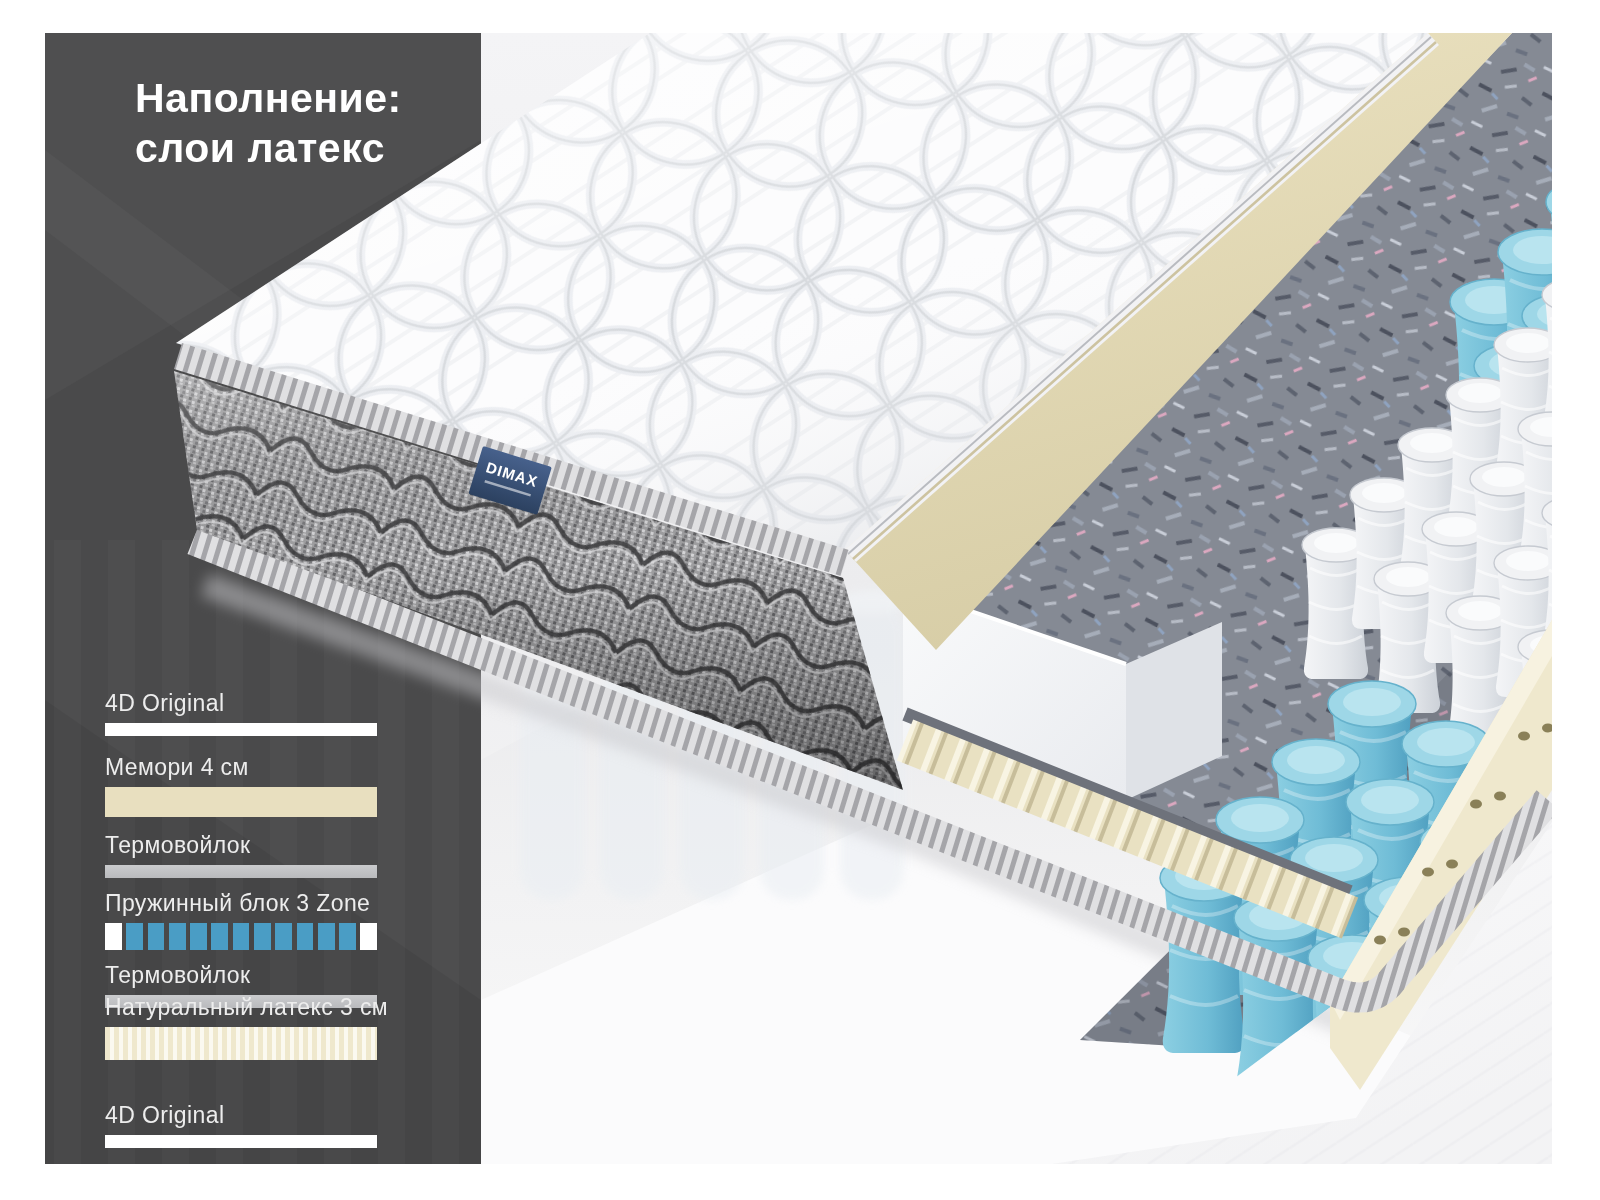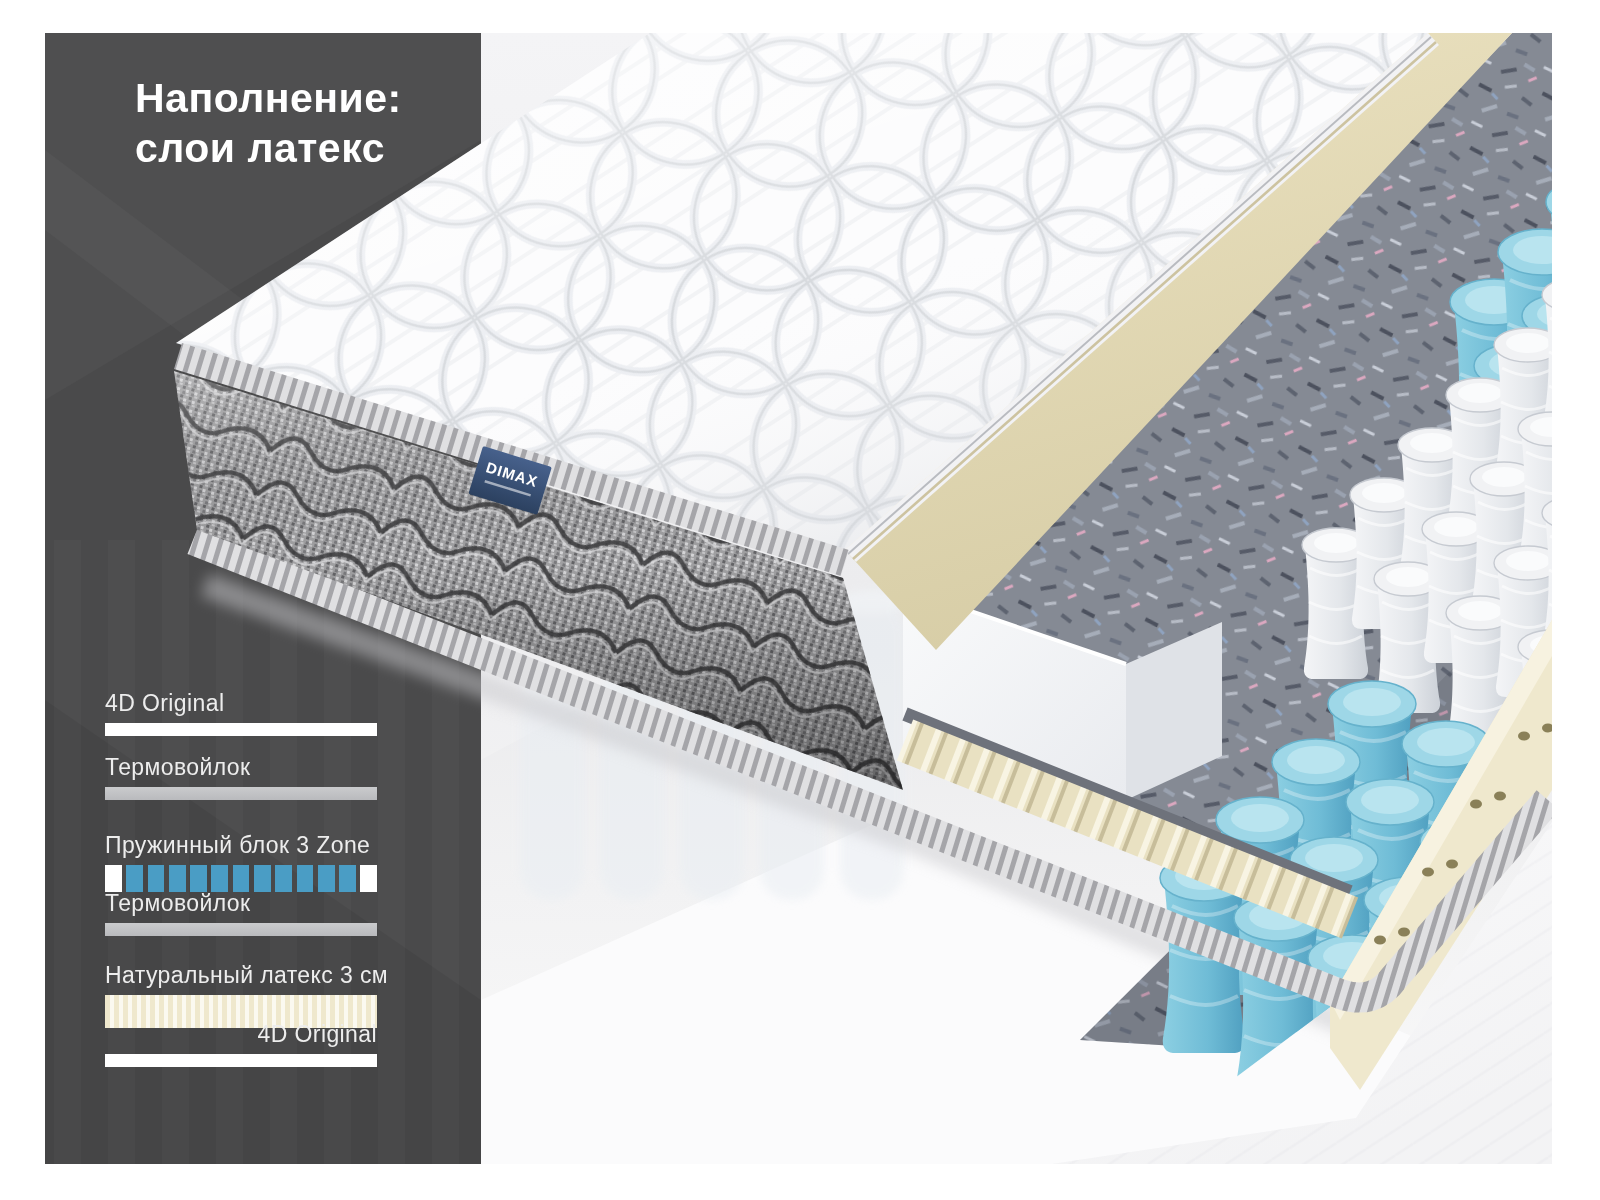--- a/index.html
+++ b/index.html
@@ -13,21 +13,21 @@
          font-size:41px;font-weight:700;line-height:50px;letter-spacing:.5px;margin-left:18px;}
 
   
   .legend{position:absolute;left:60px;top:0;width:272px;height:100%;}
   .leg-item{position:absolute;left:0;width:272px;}
   .leg-item:nth-child(1){top:624px;}
   .leg-item:nth-child(2){top:688px;}
   .leg-item:nth-child(3){top:766px;}
   .leg-item:nth-child(4){top:824px;}
   .leg-item:nth-child(5){top:896px;}
-  .leg-item:nth-child(6){top:955px;text-align:right;}
+  .leg-item:nth-child(6){top:928px;text-align:right;}
   .leg-item:nth-child(7){top:1036px;}
   .leg-label{color:var(--label-text,#ededed);font-size:23px;font-weight:400;
              letter-spacing:.4px;height:28px;white-space:nowrap;margin-top:33px;}
   .leg-bar{margin-top:5px;width:272px;}
   .leg-bar[data-swatch="fabric-top"],
   .leg-bar[data-swatch="fabric-bottom"]{height:13px;background:var(--fabric-white,#fff);}
   .leg-bar[data-swatch="memory-foam"]{height:30px;background:var(--memory-beige,#e8dfbf);}
   .leg-bar[data-swatch="thermo-felt"]{height:13px;
       background:linear-gradient(#cacbcd,var(--felt-gray,#b9babd));}
   .leg-bar[data-swatch="natural-latex"]{height:33px;
@@ -331,20 +331,24 @@
     <div>Наполнение:</div>
     <div>слои латекс</div>
   </div>
 
   <div class="legend">
     <div class="leg-item">
       <div class="leg-label">4D Original</div>
       <div class="leg-bar" data-swatch="fabric-top"></div>
     </div>
     <div class="leg-item">
+      <div class="leg-label">Мемори 4 см</div>
+      <div class="leg-bar" data-swatch="memory-foam"></div>
+    </div>
+    <div class="leg-item">
       <div class="leg-label">Термовойлок</div>
       <div class="leg-bar" data-swatch="thermo-felt"></div>
     </div>
     <div class="leg-item">
       <div class="leg-label">Пружинный блок 3 Zone</div>
       <div class="leg-bar" data-swatch="spring-block">
           <i></i>
           <i></i>
           <i></i>
           <i></i>

